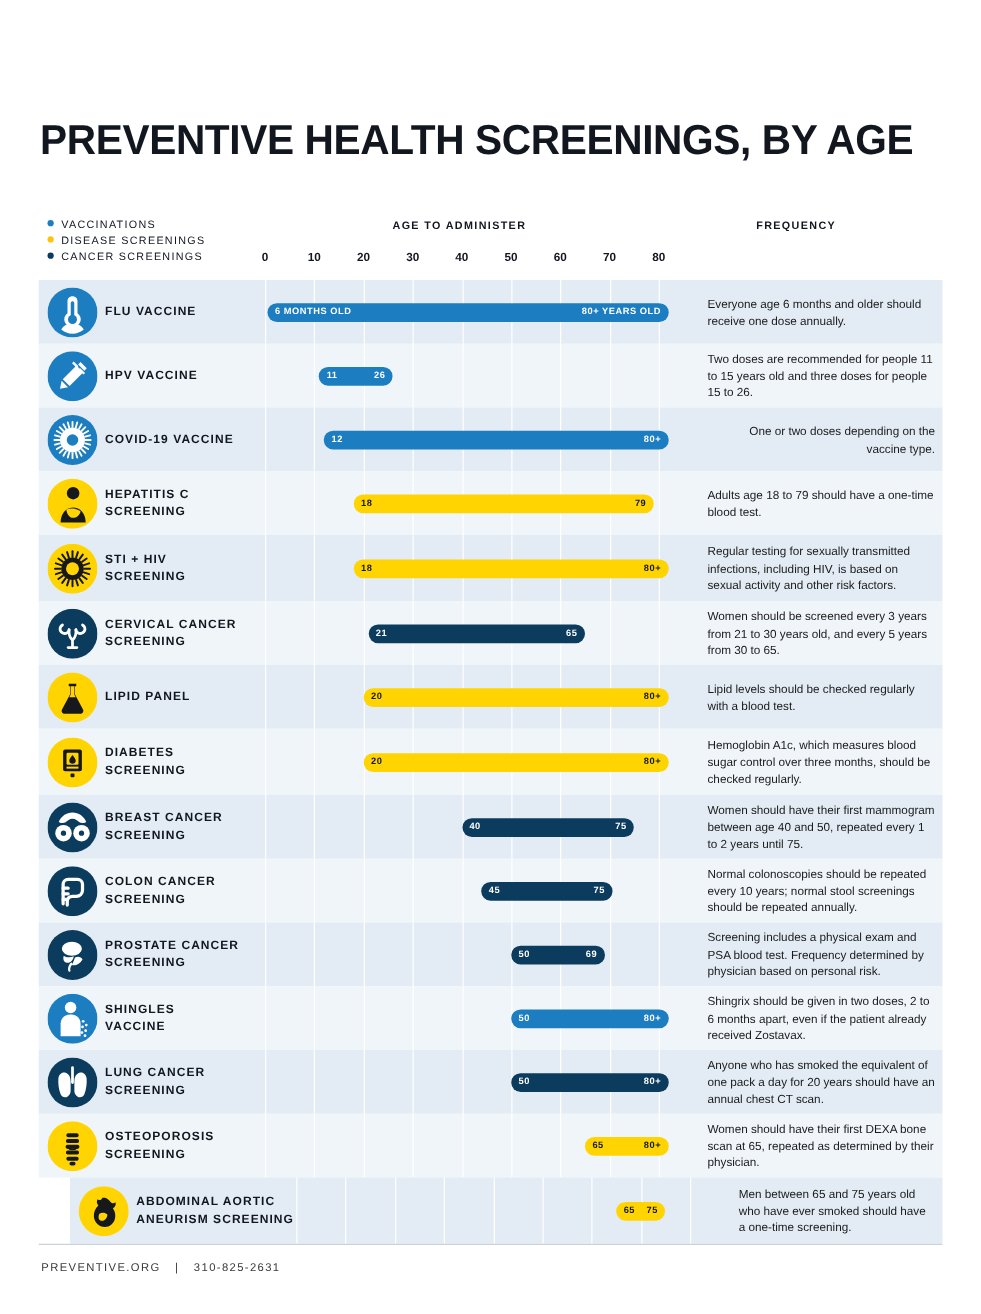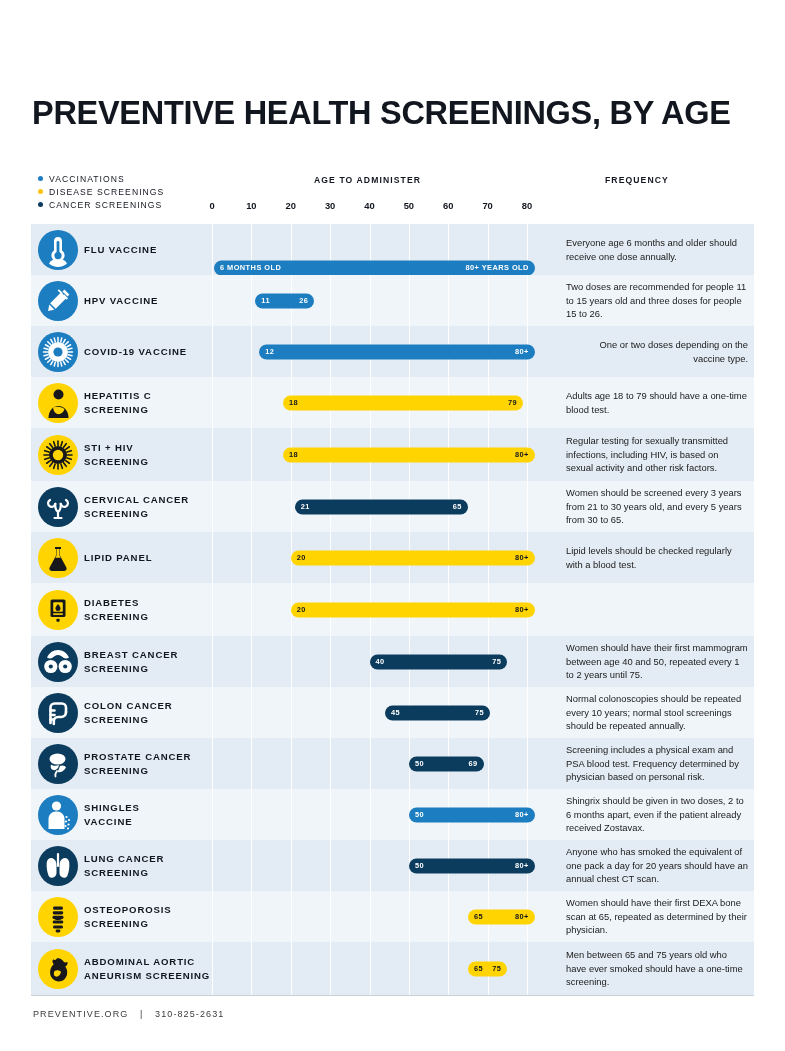--- a/index.html
+++ b/index.html
@@ -167,21 +167,21 @@
             <div class="gline" style="left: -1px;"></div>
             <div class="gline" style="left: 38.375px;"></div>
             <div class="gline" style="left: 77.75px;"></div>
             <div class="gline" style="left: 117.125px;"></div>
             <div class="gline" style="left: 156.5px;"></div>
             <div class="gline" style="left: 195.875px;"></div>
             <div class="gline" style="left: 235.25px;"></div>
             <div class="gline" style="left: 274.625px;"></div>
             <div class="gline" style="left: 314px;"></div>
           </div>
-          <div class="bar blue" style="left: 0.96875px; width: 320.906px; margin-top: 18px;">
+          <div class="bar blue" style="left: 0.96875px; width: 320.906px;">
             <span class="bar-start">6 MONTHS OLD</span>
             <span class="bar-end">80+ YEARS OLD</span>
           </div>
         </div>
         <div class="cell-freq">
           <div class="freq-text">Everyone age 6 months and older should receive one dose annually.</div>
         </div>
       </div>
       <div class="row alt-b" style="height: 51px;">
         <div class="cell-icon">
@@ -490,20 +490,23 @@
             <div class="gline" style="left: 195.875px;"></div>
             <div class="gline" style="left: 235.25px;"></div>
             <div class="gline" style="left: 274.625px;"></div>
             <div class="gline" style="left: 314px;"></div>
           </div>
           <div class="bar yellow" style="left: 77.75px; width: 244.125px;">
             <span class="bar-start">20</span>
             <span class="bar-end">80+</span>
           </div>
         </div>
+        <div class="cell-freq">
+          <div class="freq-text">Hemoglobin A1c, which measures blood sugar control over three months, should be checked regularly.</div>
+        </div>
       </div>
       <div class="row alt-a" style="height: 51px;">
         <div class="cell-icon">
           <div class="icon-circle">
             <svg viewBox="0 0 40 40" width="40" height="40">
               <circle cx="20" cy="20" r="20" fill="#0c3c5d"></circle>
               <path d="M20 8c5 0 9 3 11 7.5-2 1.2-4 1.2-5.5.3C23.8 14.6 22.5 13 20 13s-3.8 1.6-5.5 2.8c-1.5.9-3.5.9-5.5-.3C11 11 15 8 20 8z" fill="#fff"></path>
               <circle cx="12.8" cy="24.5" r="6.6" fill="#fff"></circle>
               <circle cx="27.2" cy="24.5" r="6.6" fill="#fff"></circle>
               <circle cx="12.8" cy="24.5" r="2.1" fill="#0c3c5d"></circle>
@@ -737,21 +740,21 @@
           </div>
           <div class="bar yellow" style="left: 254.938px; width: 66.9375px;">
             <span class="bar-start">65</span>
             <span class="bar-end">80+</span>
           </div>
         </div>
         <div class="cell-freq">
           <div class="freq-text">Women should have their first DEXA bone scan at 65, repeated as determined by their physician.</div>
         </div>
       </div>
-      <div class="row alt-a" style="height: 53px;">
+      <div class="row alt-a" style="height: 53px; margin-left: 25px;">
         <div class="cell-icon">
           <div class="icon-circle">
             <svg viewBox="0 0 40 40" width="40" height="40">
               <circle cx="20" cy="20" r="20" fill="#ffd400"></circle>
               <path d="M19 9c3 0 5 1.5 6.5 3.5 1 1.4 2.8 1.2 3.8.2.8 2-.3 4-2 4.8 1.8 2.4 2.4 5.6 1.6 8.6-1 3.8-4.2 6.4-8 6.4-4.6 0-8.4-3.6-8.8-8.2-.3-3.6 1.2-6.8 3.6-9-1.4-1.4-1.6-3.4-.6-5 1.2 1.2 2.6 1 3.4-.3C19.2 8.6 19 9 19 9z" fill="#16181c"></path>
               <path d="M16.5 22c2-1.2 4.6-1 6.5.8-.5 3.2-2.6 5.2-5 4.8-2-.4-2.8-2.8-1.5-5.6z" fill="#ffd400"></path>
             </svg>
           </div>
         </div>
         <div class="cell-name">

